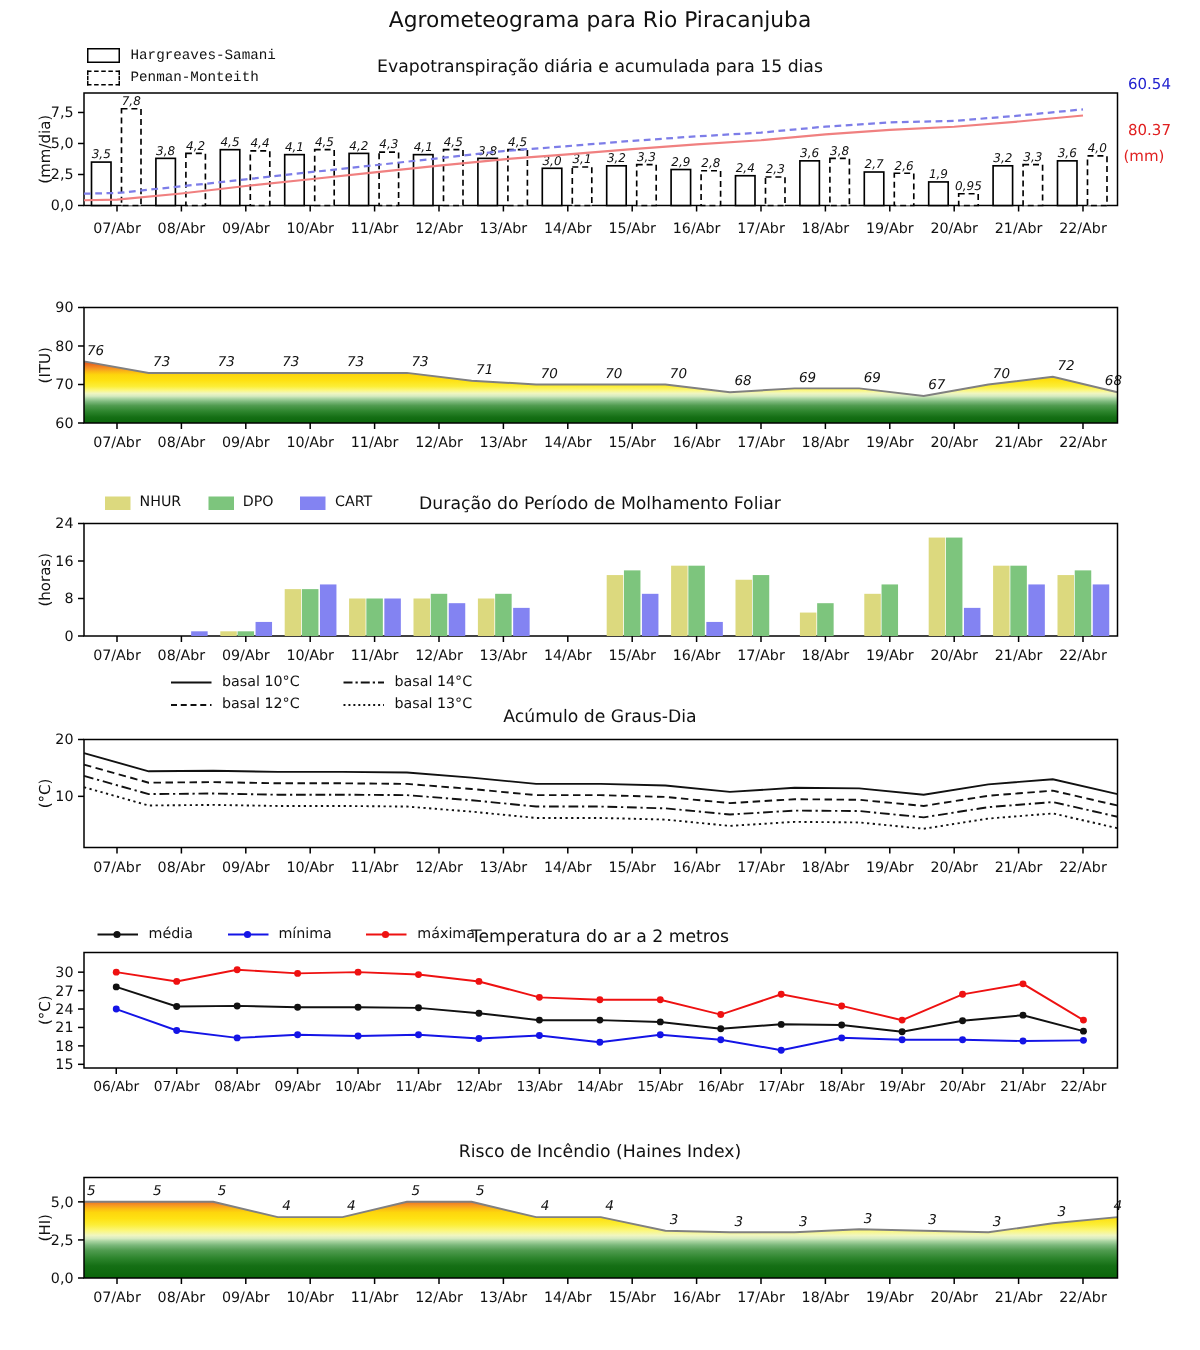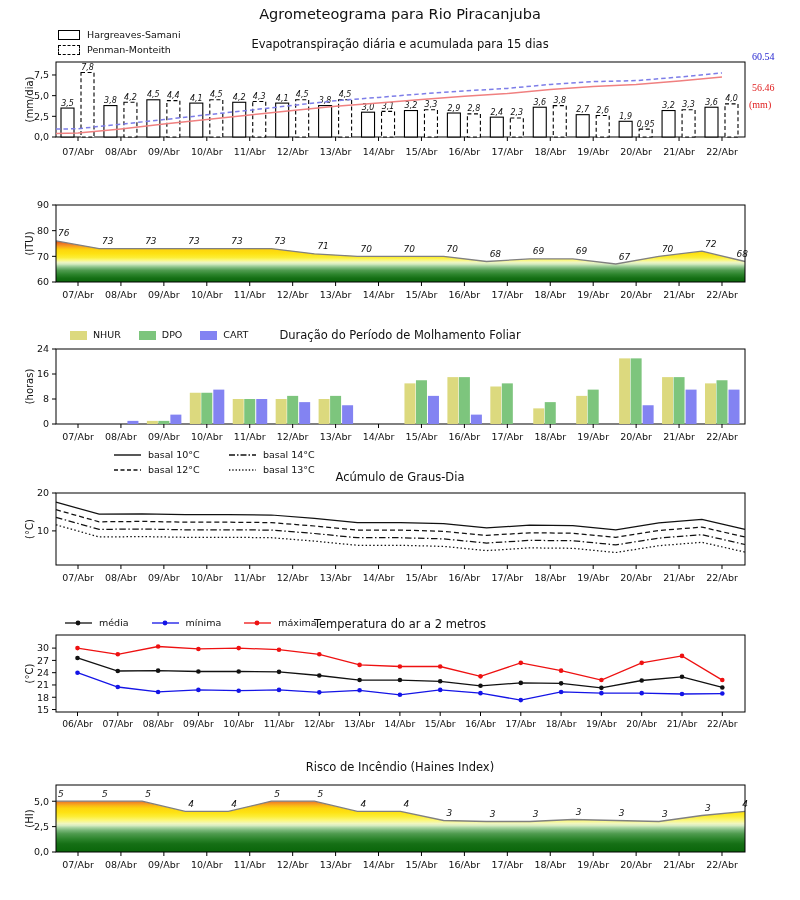--- a/index.html
+++ b/index.html
@@ -4,27 +4,27 @@
 <style>
   html,body{margin:0;padding:0;background:#ffffff;}
   body{font-family:"DejaVu Sans","Liberation Sans",sans-serif;}
   #fig{position:relative;width:800px;height:900px;background:#fff;overflow:hidden;}
   #plot-svg{position:absolute;left:0;top:0;}
   .title{position:absolute;left:0;width:800px;text-align:center;color:#111;}
   .fig-title{top:6px;font-size:14.5px;}
   .panel-title{font-size:11.5px;}
   .legend{position:absolute;display:flex;color:#111;font-size:9.5px;align-items:center;}
   .legend-col{flex-direction:column;align-items:flex-start;}
-  .lrow{display:flex;align-items:center;height:15px;}
+  .lrow{display:flex;align-items:flex-end;height:15px;font-family:Liberation Mono, monospace;}
   .lswatch-box{width:20px;height:8px;border:1.2px solid #000;margin-right:7px;background:#fff;}
   .lswatch-box.dashed{border-style:dashed;}
   .lswatch-fill{width:17px;height:9px;margin-right:6px;}
   .litem{display:flex;align-items:flex-end;}
   .grid-legend{display:grid;grid-template-columns:115px 115px;grid-auto-rows:15px;}
-  .ann{position:absolute;font-size:10px;font-family:Liberation Serif, serif;}
+  .ann{position:absolute;font-size:10px;}
 </style>
 </head>
 <body>
 <div id="fig">
 
 <svg id="plot-svg" width="800" height="900">
       <g>
         <line x1="52" y1="137" x2="56" y2="137" stroke="#000" stroke-width="1"></line>
         <text x="49" y="140.3" font-family="&quot;DejaVu Sans&quot;,&quot;Liberation Sans&quot;,sans-serif" font-size="9.5" fill="#111" text-anchor="end">0,0</text>
         <line x1="52" y1="116.32745314222713" x2="56" y2="116.32745314222713" stroke="#000" stroke-width="1"></line>
@@ -546,21 +546,21 @@
     <span class="lswatch-box"></span>
     <span>Hargreaves-Samani</span>
   </div>
   <div class="lrow">
     <span class="lswatch-box dashed"></span>
     <span>Penman-Monteith</span>
   </div>
 </div>
 
 <div class="ann" style="left:752px;top:51px;color:#2424d0">60.54</div>
-<div class="ann" style="left:752px;top:82px;color:#e02020">56.46</div>
+<div class="ann" style="left:752px;top:82px;color:#e02020">80.37</div>
 <div class="ann" style="left:749px;top:99px;color:#e02020">(mm)</div>
 
 <div class="legend" style="left:70px;top:329px;gap:18px">
   <span class="litem">
     <span class="lswatch-fill" style="background:#dcd97e"></span>
     <span>NHUR</span>
   </span>
   <span class="litem">
     <span class="lswatch-fill" style="background:#7dc57d"></span>
     <span>DPO</span>

